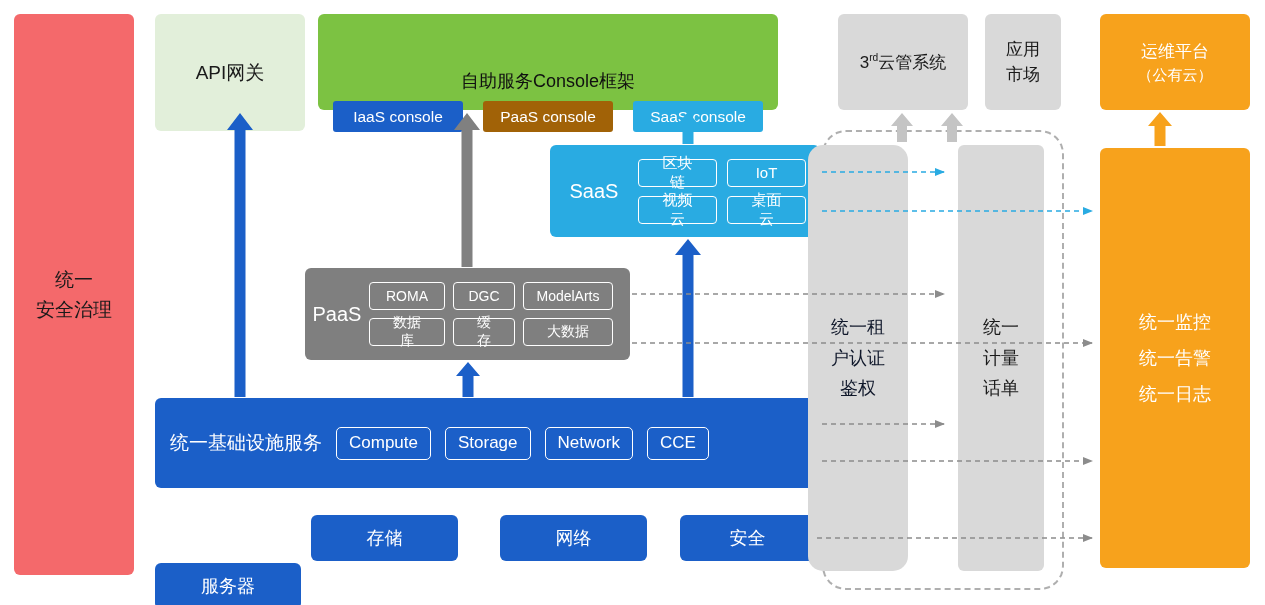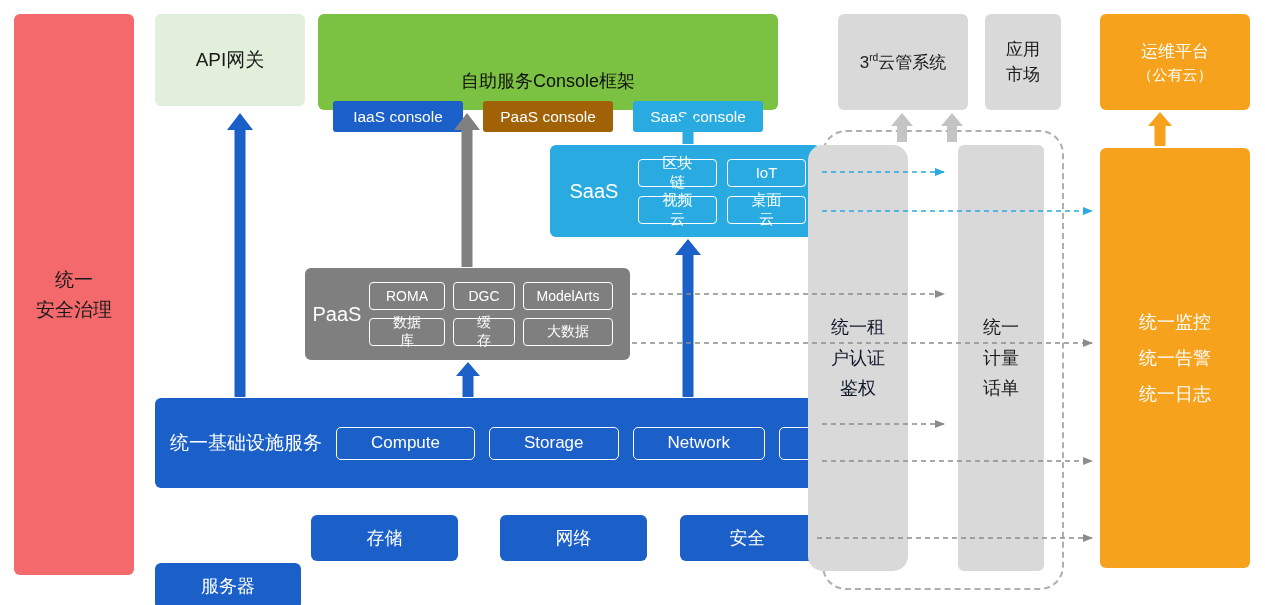--- a/index.html
+++ b/index.html
@@ -12,21 +12,21 @@
     position:absolute;box-sizing:border-box;
     display:flex;align-items:center;justify-content:center;
     text-align:center;border-radius:6px;
   }
   .pre{white-space:pre-line;}
 
   
   .security{left:14px;top:14px;width:120px;height:561px;background:#F4696B;color:#1a1a1a;font-size:19px;line-height:1.55;}
 
   
-  .api-gw{left:155px;top:14px;width:150px;height:92px;background:#E2EFDA;color:#1a1a1a;font-size:19px;}
+  .api-gw{left:155px;top:14px;width:150px;height:117px;background:#E2EFDA;color:#1a1a1a;font-size:19px;}
   .console-frame{left:318px;top:14px;width:460px;height:96px;background:#7CC242;flex-direction:column;justify-content:flex-start;padding:10px 15px 12px;}
   .cf-title{font-size:18px;color:#101010;margin-top:45px;}
   .cf-row{display:flex;width:100%;justify-content:space-between;margin-top:8px;}
   .cf-chip{width:130px;height:31px;border-radius:3px;color:#fff;font-size:15.5px;display:flex;align-items:center;justify-content:center;}
   .cf-iaas{background:#1B5FC8;}
   .cf-paas{background:#a16207;}
   .cf-saas{background:#29ABE2;}
   .third-party{left:838px;top:14px;width:130px;height:96px;background:#D9D9D9;color:#1a1a1a;font-size:17px;}
   .third-party sup{font-size:0.6em;}
   .app-market{left:985px;top:14px;width:76px;height:96px;background:#D9D9D9;color:#1a1a1a;font-size:17px;line-height:1.5;}
@@ -42,21 +42,21 @@
 
   
   .paas-box{left:305px;top:268px;width:325px;height:92px;background:#7F7F7F;color:#fff;justify-content:flex-start;padding-right:12px;}
   .paas-label{width:64px;text-align:center;font-size:20px;flex:0 0 auto;}
   .paas-grid{display:grid;grid-template-columns:76px 62px 90px;gap:8px;}
   .paas-grid .chip{font-size:14px;height:28px;}
 
   
   .infra{left:155px;top:398px;width:732px;height:90px;background:#1B5FC8;color:#fff;justify-content:flex-start;padding-left:15px;gap:14px;}
   .infra-label{font-size:19px;flex:0 0 auto;}
-  .infra-chip{height:33px;font-size:17px;padding:0 34px;border-radius:5px;}
+  .infra-chip{height:33px;font-size:17px;padding:0 12px;border-radius:5px;}
 
   
   .hw{top:515px;height:46px;background:#1B5FC8;color:#fff;font-size:18px;}
   .hw-server{left:155px;width:146px;margin-top:48px;}
   .hw-storage{left:311px;width:147px;}
   .hw-network{left:500px;width:147px;}
   .hw-security{left:680px;width:135px;}
 
   
   .dashed-frame{left:822px;top:130px;width:242px;height:460px;border:2px dashed #AFAFAF;border-radius:24px;background:transparent;}

